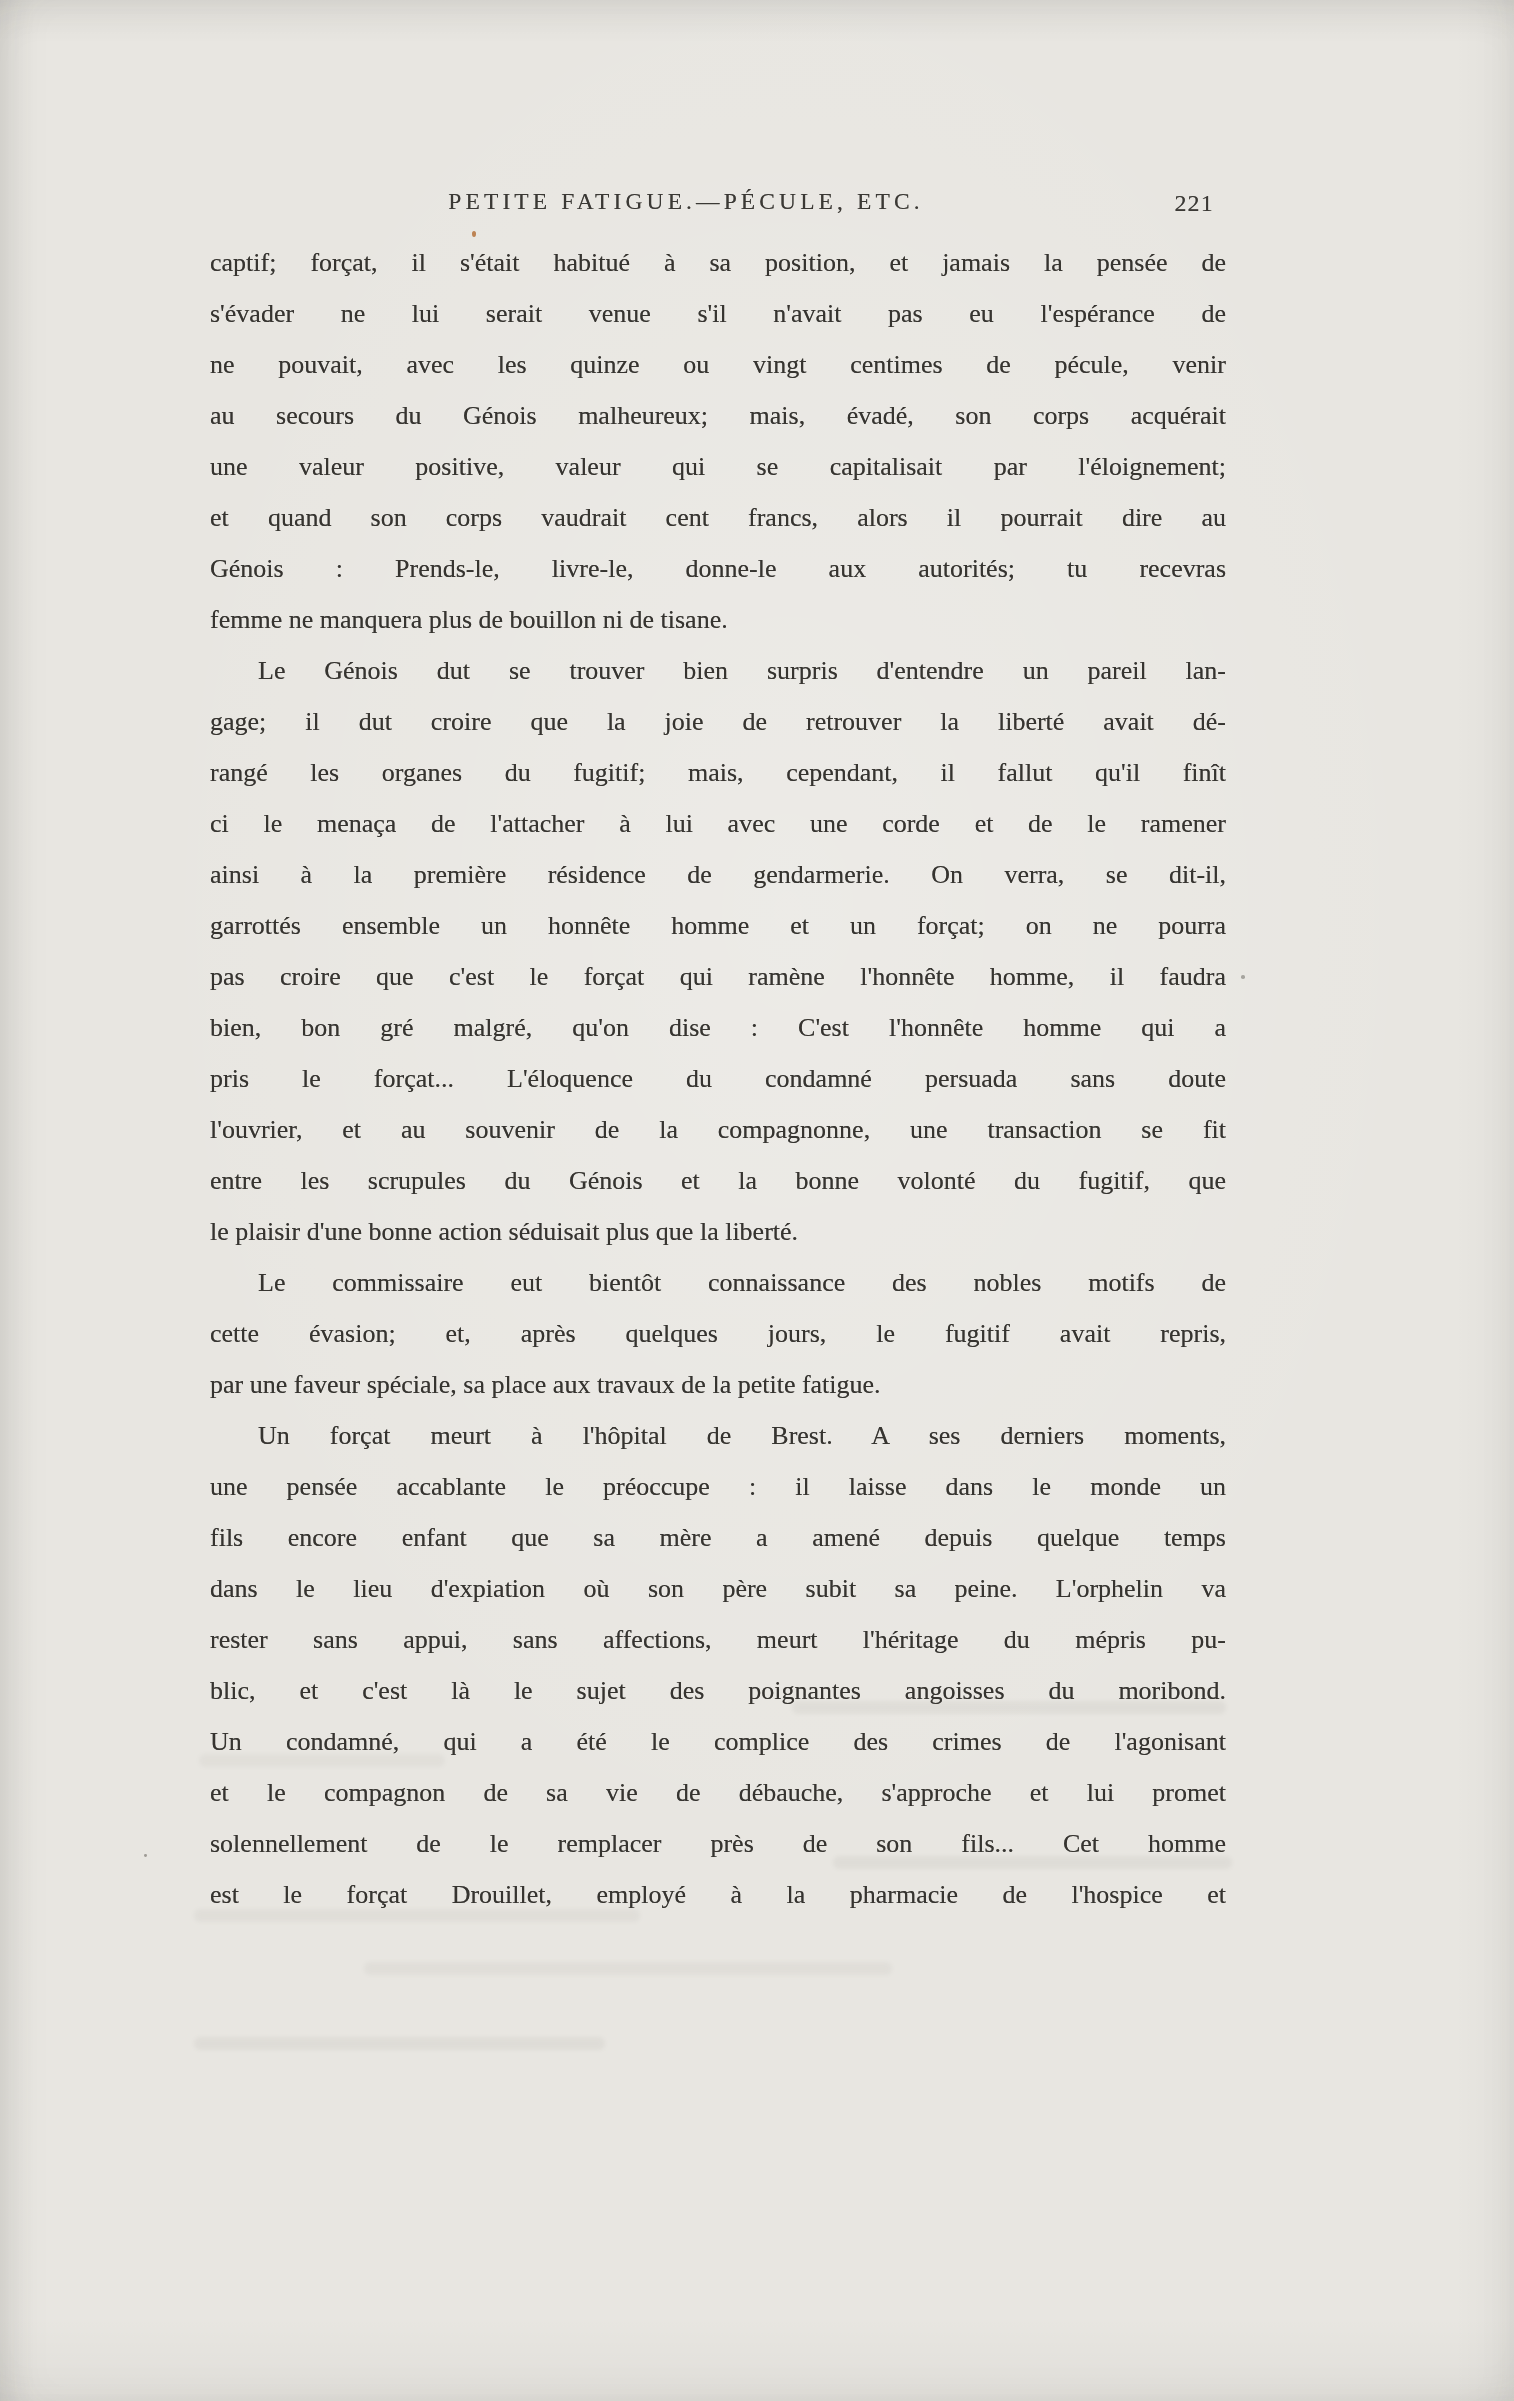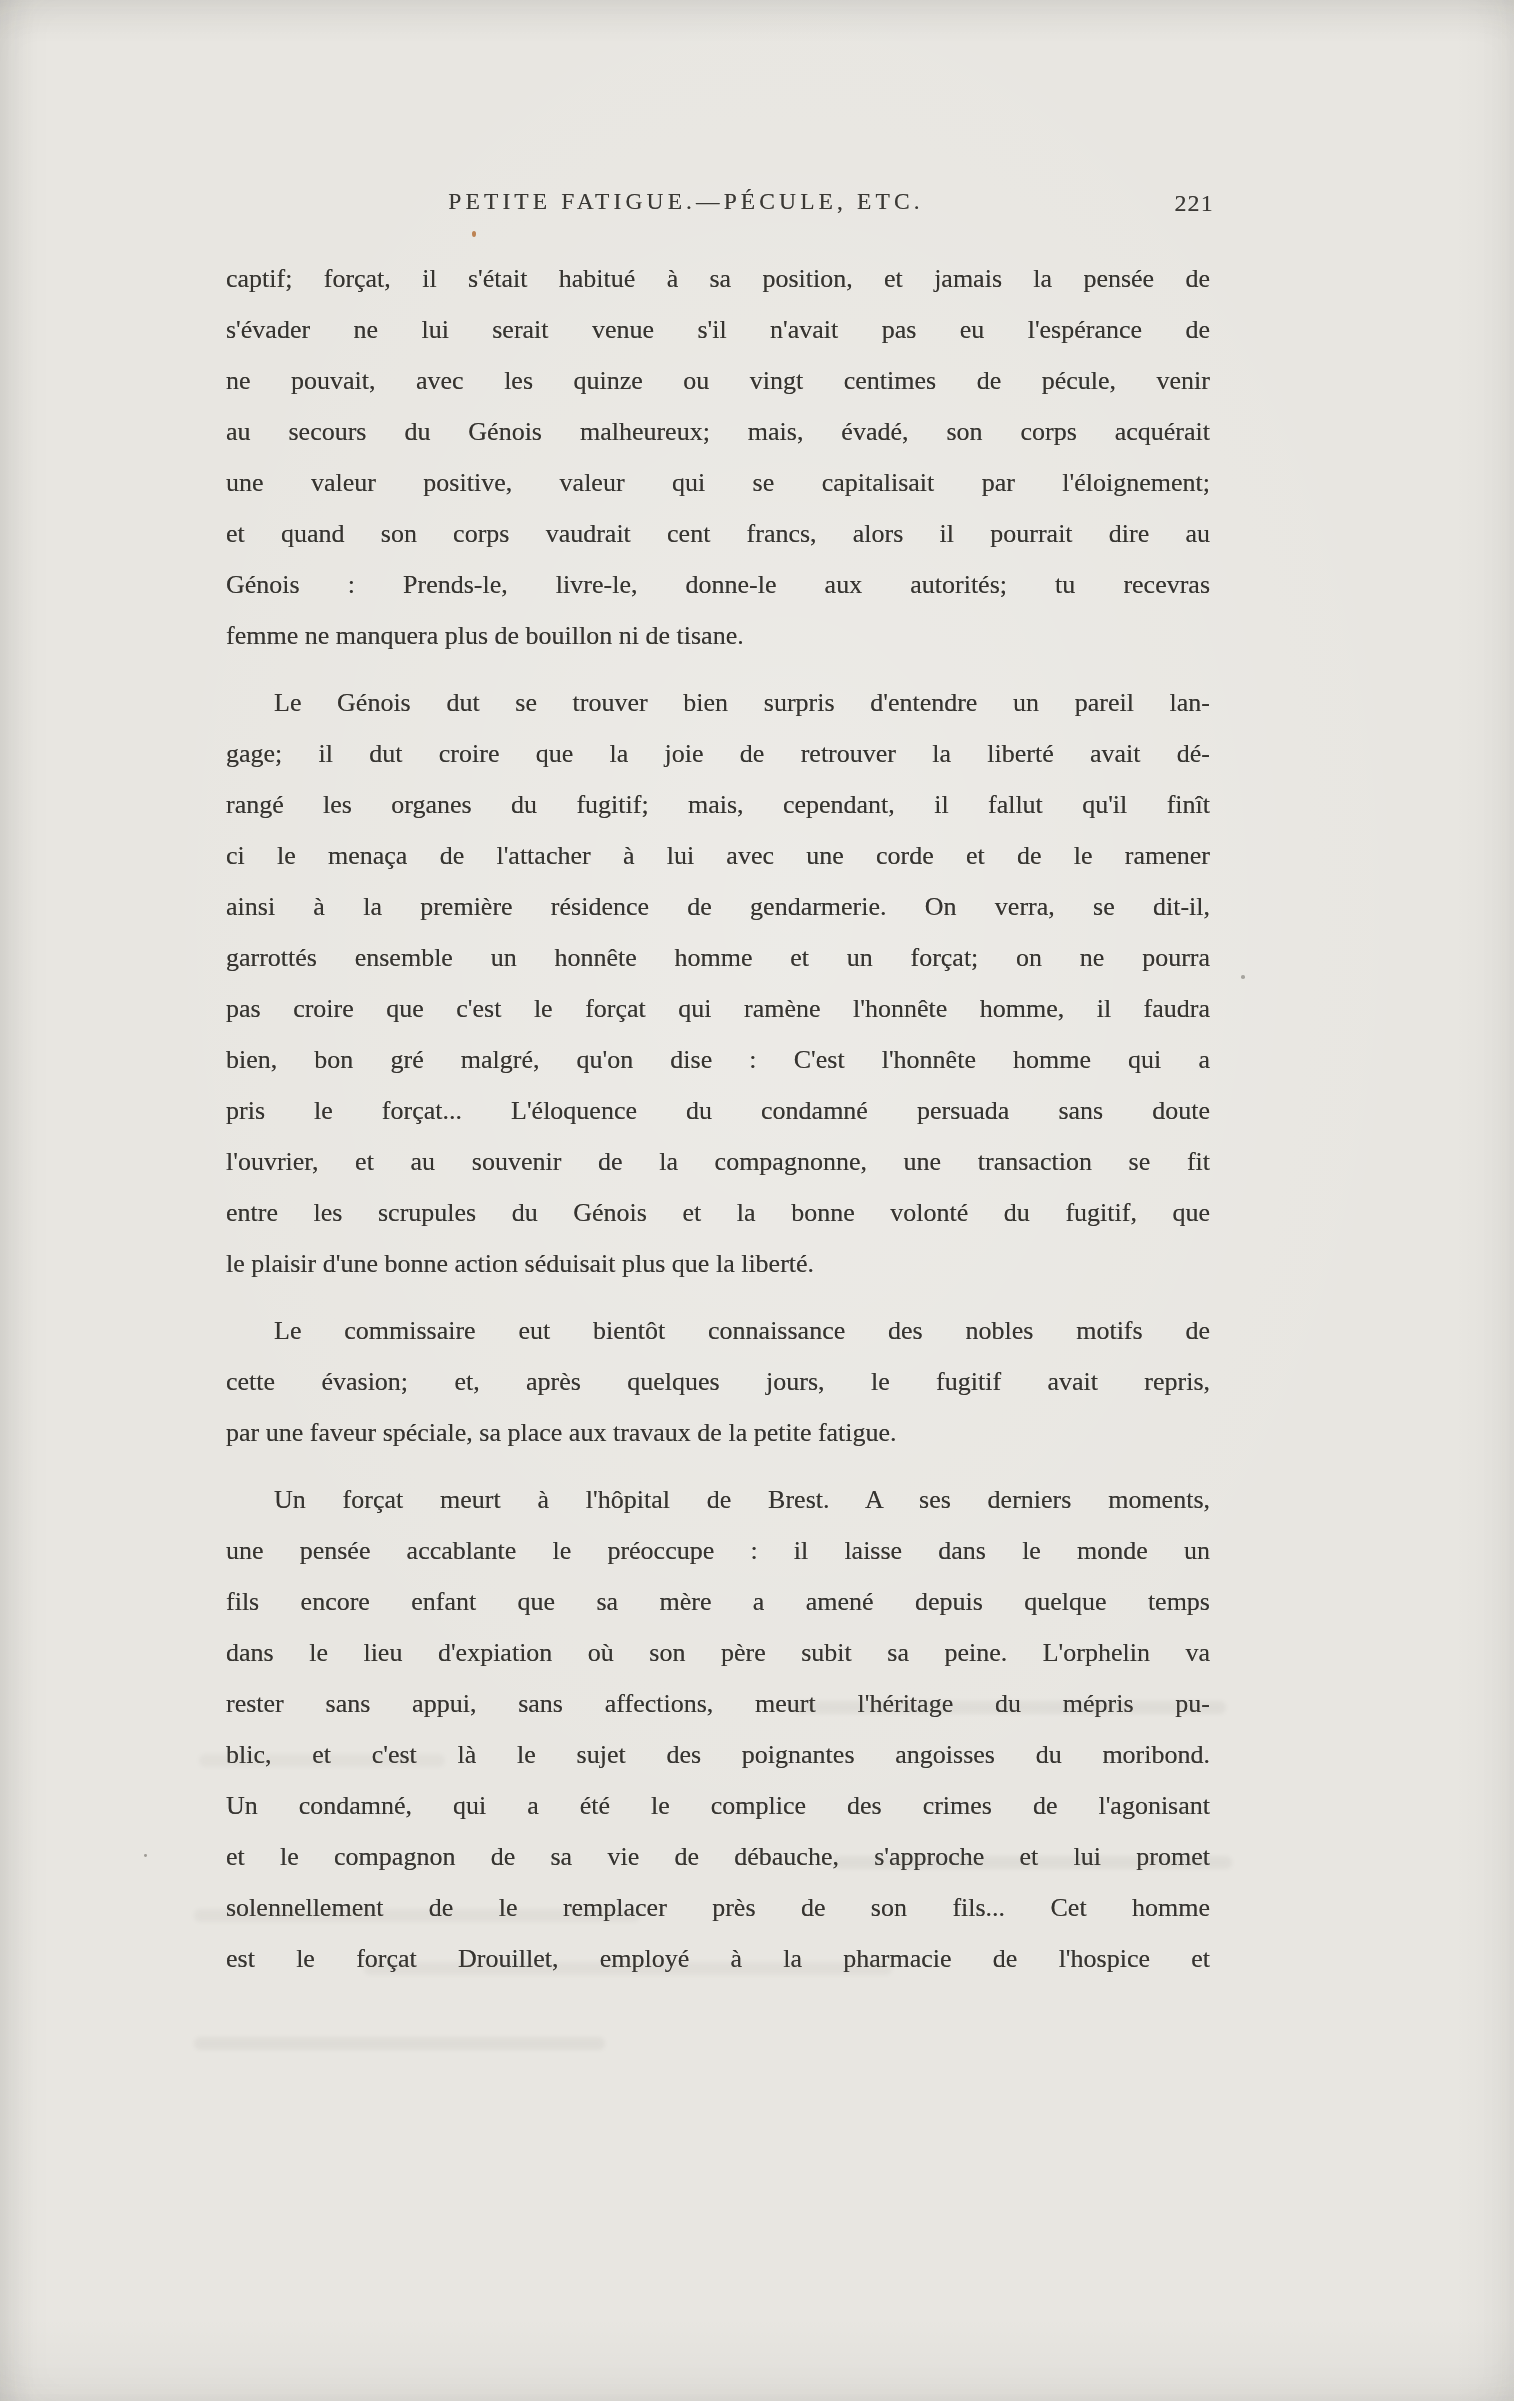--- a/index.html
+++ b/index.html
@@ -58,21 +58,21 @@
   }
   .page-body {
     position: absolute;
     left: 210px;
     top: 237px;
     width: 1016px;
     font-size: 26px;
     line-height: 51px;
     text-shadow: 0 0 0.6px rgba(54,52,48,0.6);
   }
-  .paragraph { margin: 16px; }
+  .paragraph { margin: 0; }
   .line {
     text-align: justify;
     text-align-last: justify;
     text-justify: inter-word;
   }
   .line.last { text-align-last: left; }
   .line.indent { text-indent: 48px; }
 
   
   .ghost {

